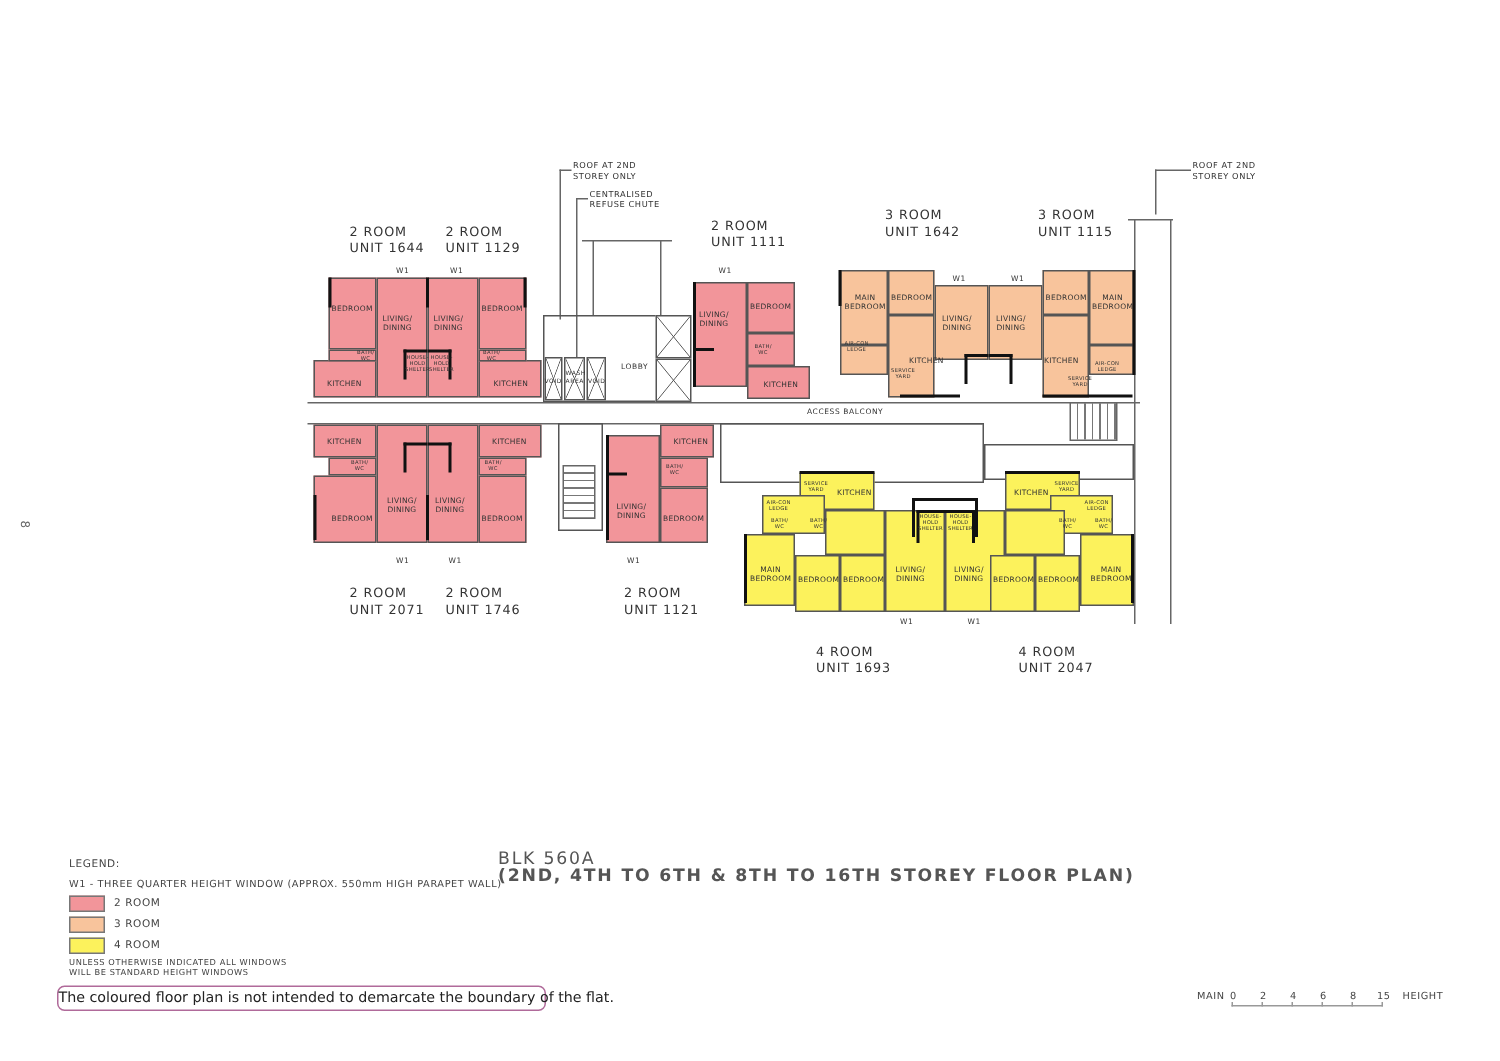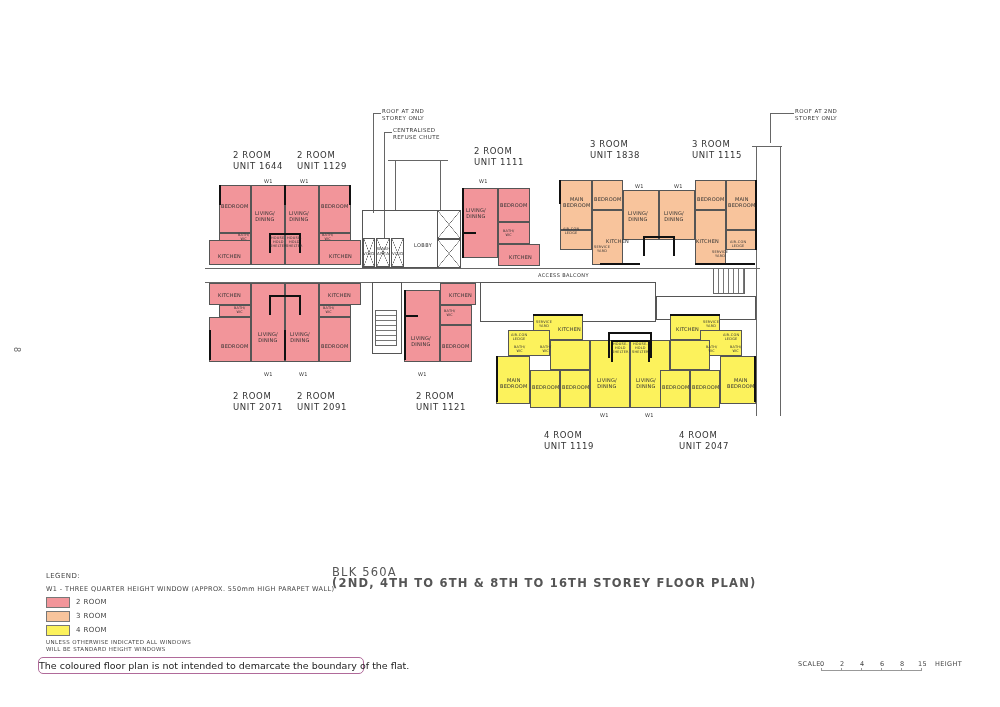--- a/index.html
+++ b/index.html
@@ -34,32 +34,32 @@
 
 <div>
 
   <div class="unit-title" style="left:233px;top:149px;">2 ROOM</div>
   <div class="unit-title" style="left:233px;top:160px;">UNIT 1644</div>
   <div class="unit-title" style="left:297px;top:149px;">2 ROOM</div>
   <div class="unit-title" style="left:297px;top:160px;">UNIT 1129</div>
   <div class="unit-title" style="left:474px;top:145px;">2 ROOM</div>
   <div class="unit-title" style="left:474px;top:156px;">UNIT 1111</div>
   <div class="unit-title" style="left:590px;top:138px;">3 ROOM</div>
-  <div class="unit-title" style="left:590px;top:149px;">UNIT 1838</div>
+  <div class="unit-title" style="left:590px;top:149px;">UNIT 1642</div>
   <div class="unit-title" style="left:692px;top:138px;">3 ROOM</div>
   <div class="unit-title" style="left:692px;top:149px;">UNIT 1115</div>
 
   <div class="unit-title" style="left:233px;top:390px;">2 ROOM</div>
   <div class="unit-title" style="left:233px;top:401px;">UNIT 2071</div>
   <div class="unit-title" style="left:297px;top:390px;">2 ROOM</div>
-  <div class="unit-title" style="left:297px;top:401px;">UNIT 2091</div>
+  <div class="unit-title" style="left:297px;top:401px;">UNIT 1746</div>
   <div class="unit-title" style="left:416px;top:390px;">2 ROOM</div>
   <div class="unit-title" style="left:416px;top:401px;">UNIT 1121</div>
   <div class="unit-title" style="left:544px;top:429px;">4 ROOM</div>
-  <div class="unit-title" style="left:544px;top:440px;">UNIT 1119</div>
+  <div class="unit-title" style="left:544px;top:440px;">UNIT 1693</div>
   <div class="unit-title" style="left:679px;top:429px;">4 ROOM</div>
   <div class="unit-title" style="left:679px;top:440px;">UNIT 2047</div>
 
   <div class="lbl" style="left:264px;top:176px;font-size:5px;">W1</div>
   <div class="lbl" style="left:300px;top:176px;font-size:5px;">W1</div>
   <div class="lbl" style="left:479px;top:176px;font-size:5px;">W1</div>
   <div class="lbl" style="left:635px;top:181px;font-size:5px;">W1</div>
   <div class="lbl" style="left:674px;top:181px;font-size:5px;">W1</div>
   <div class="lbl" style="left:264px;top:369px;font-size:5px;">W1</div>
   <div class="lbl" style="left:299px;top:369px;font-size:5px;">W1</div>
@@ -335,21 +335,21 @@
   <div class="legend-text" style="left:76px;top:612px;">3 ROOM</div>
   <div class="legend-swatch" style="left:46px;top:625px;background:#FCF25C;"></div>
   <div class="legend-text" style="left:76px;top:626px;">4 ROOM</div>
   <div class="legend-text" style="left:46px;top:639px;font-size:5.5px;line-height:7px;">UNLESS OTHERWISE INDICATED ALL WINDOWS</div>
   <div class="legend-text" style="left:46px;top:646px;font-size:5.5px;line-height:7px;">WILL BE STANDARD HEIGHT WINDOWS</div>
 </div>
 
 <div class="disclaimer">The coloured floor plan is not intended to demarcate the boundary of the flat.</div>
 
 <div>
-  <div class="scale-txt" style="left:798px;top:660px;">SCALE</div>
+  <div class="scale-txt" style="left:798px;top:660px;">MAIN</div>
   <div class="scale-txt" style="left:820px;top:660px;">0</div>
   <div class="scale-txt" style="left:840px;top:660px;">2</div>
   <div class="scale-txt" style="left:860px;top:660px;">4</div>
   <div class="scale-txt" style="left:880px;top:660px;">6</div>
   <div class="scale-txt" style="left:900px;top:660px;">8</div>
   <div class="scale-txt" style="left:918px;top:660px;">15</div>
   <div class="scale-txt" style="left:935px;top:660px;">HEIGHT</div>
   <div class="line" style="left:821px;top:670px;width:101px;height:1px;background:#999;"></div>
   <div class="line" style="left:821px;top:668px;width:1px;height:3px;background:#999;"></div>
   <div class="line" style="left:841px;top:668px;width:1px;height:3px;background:#999;"></div>

